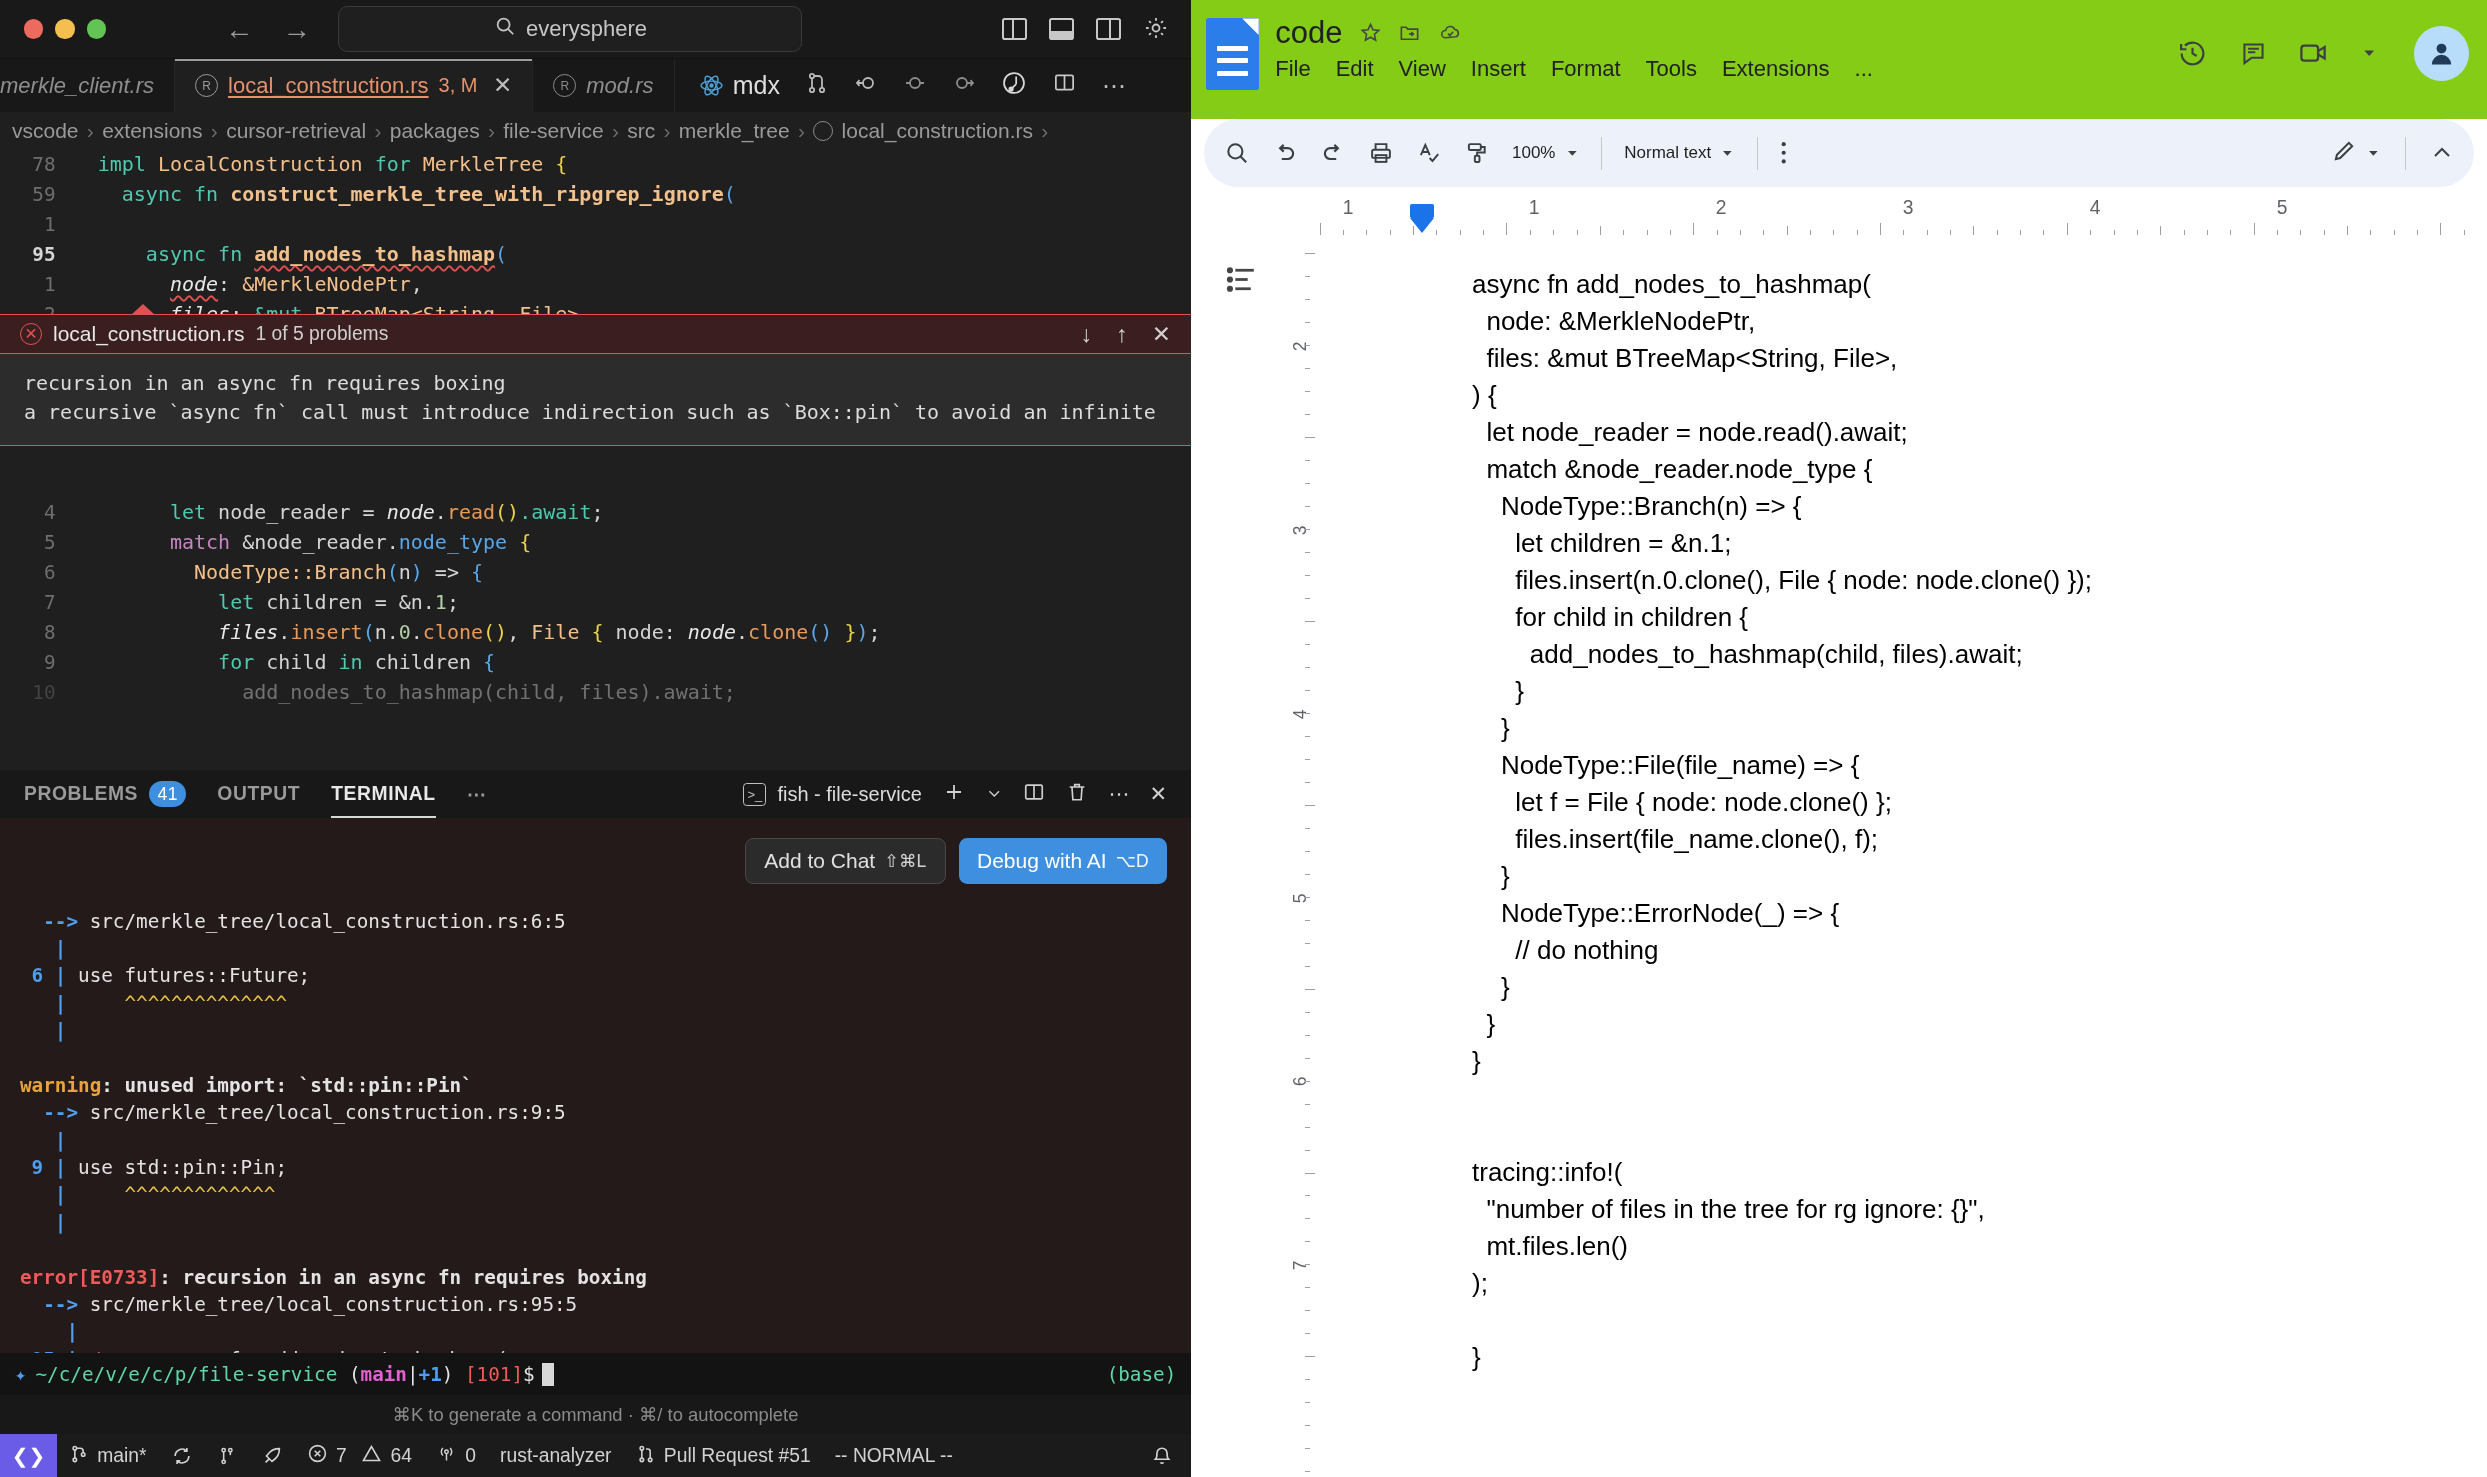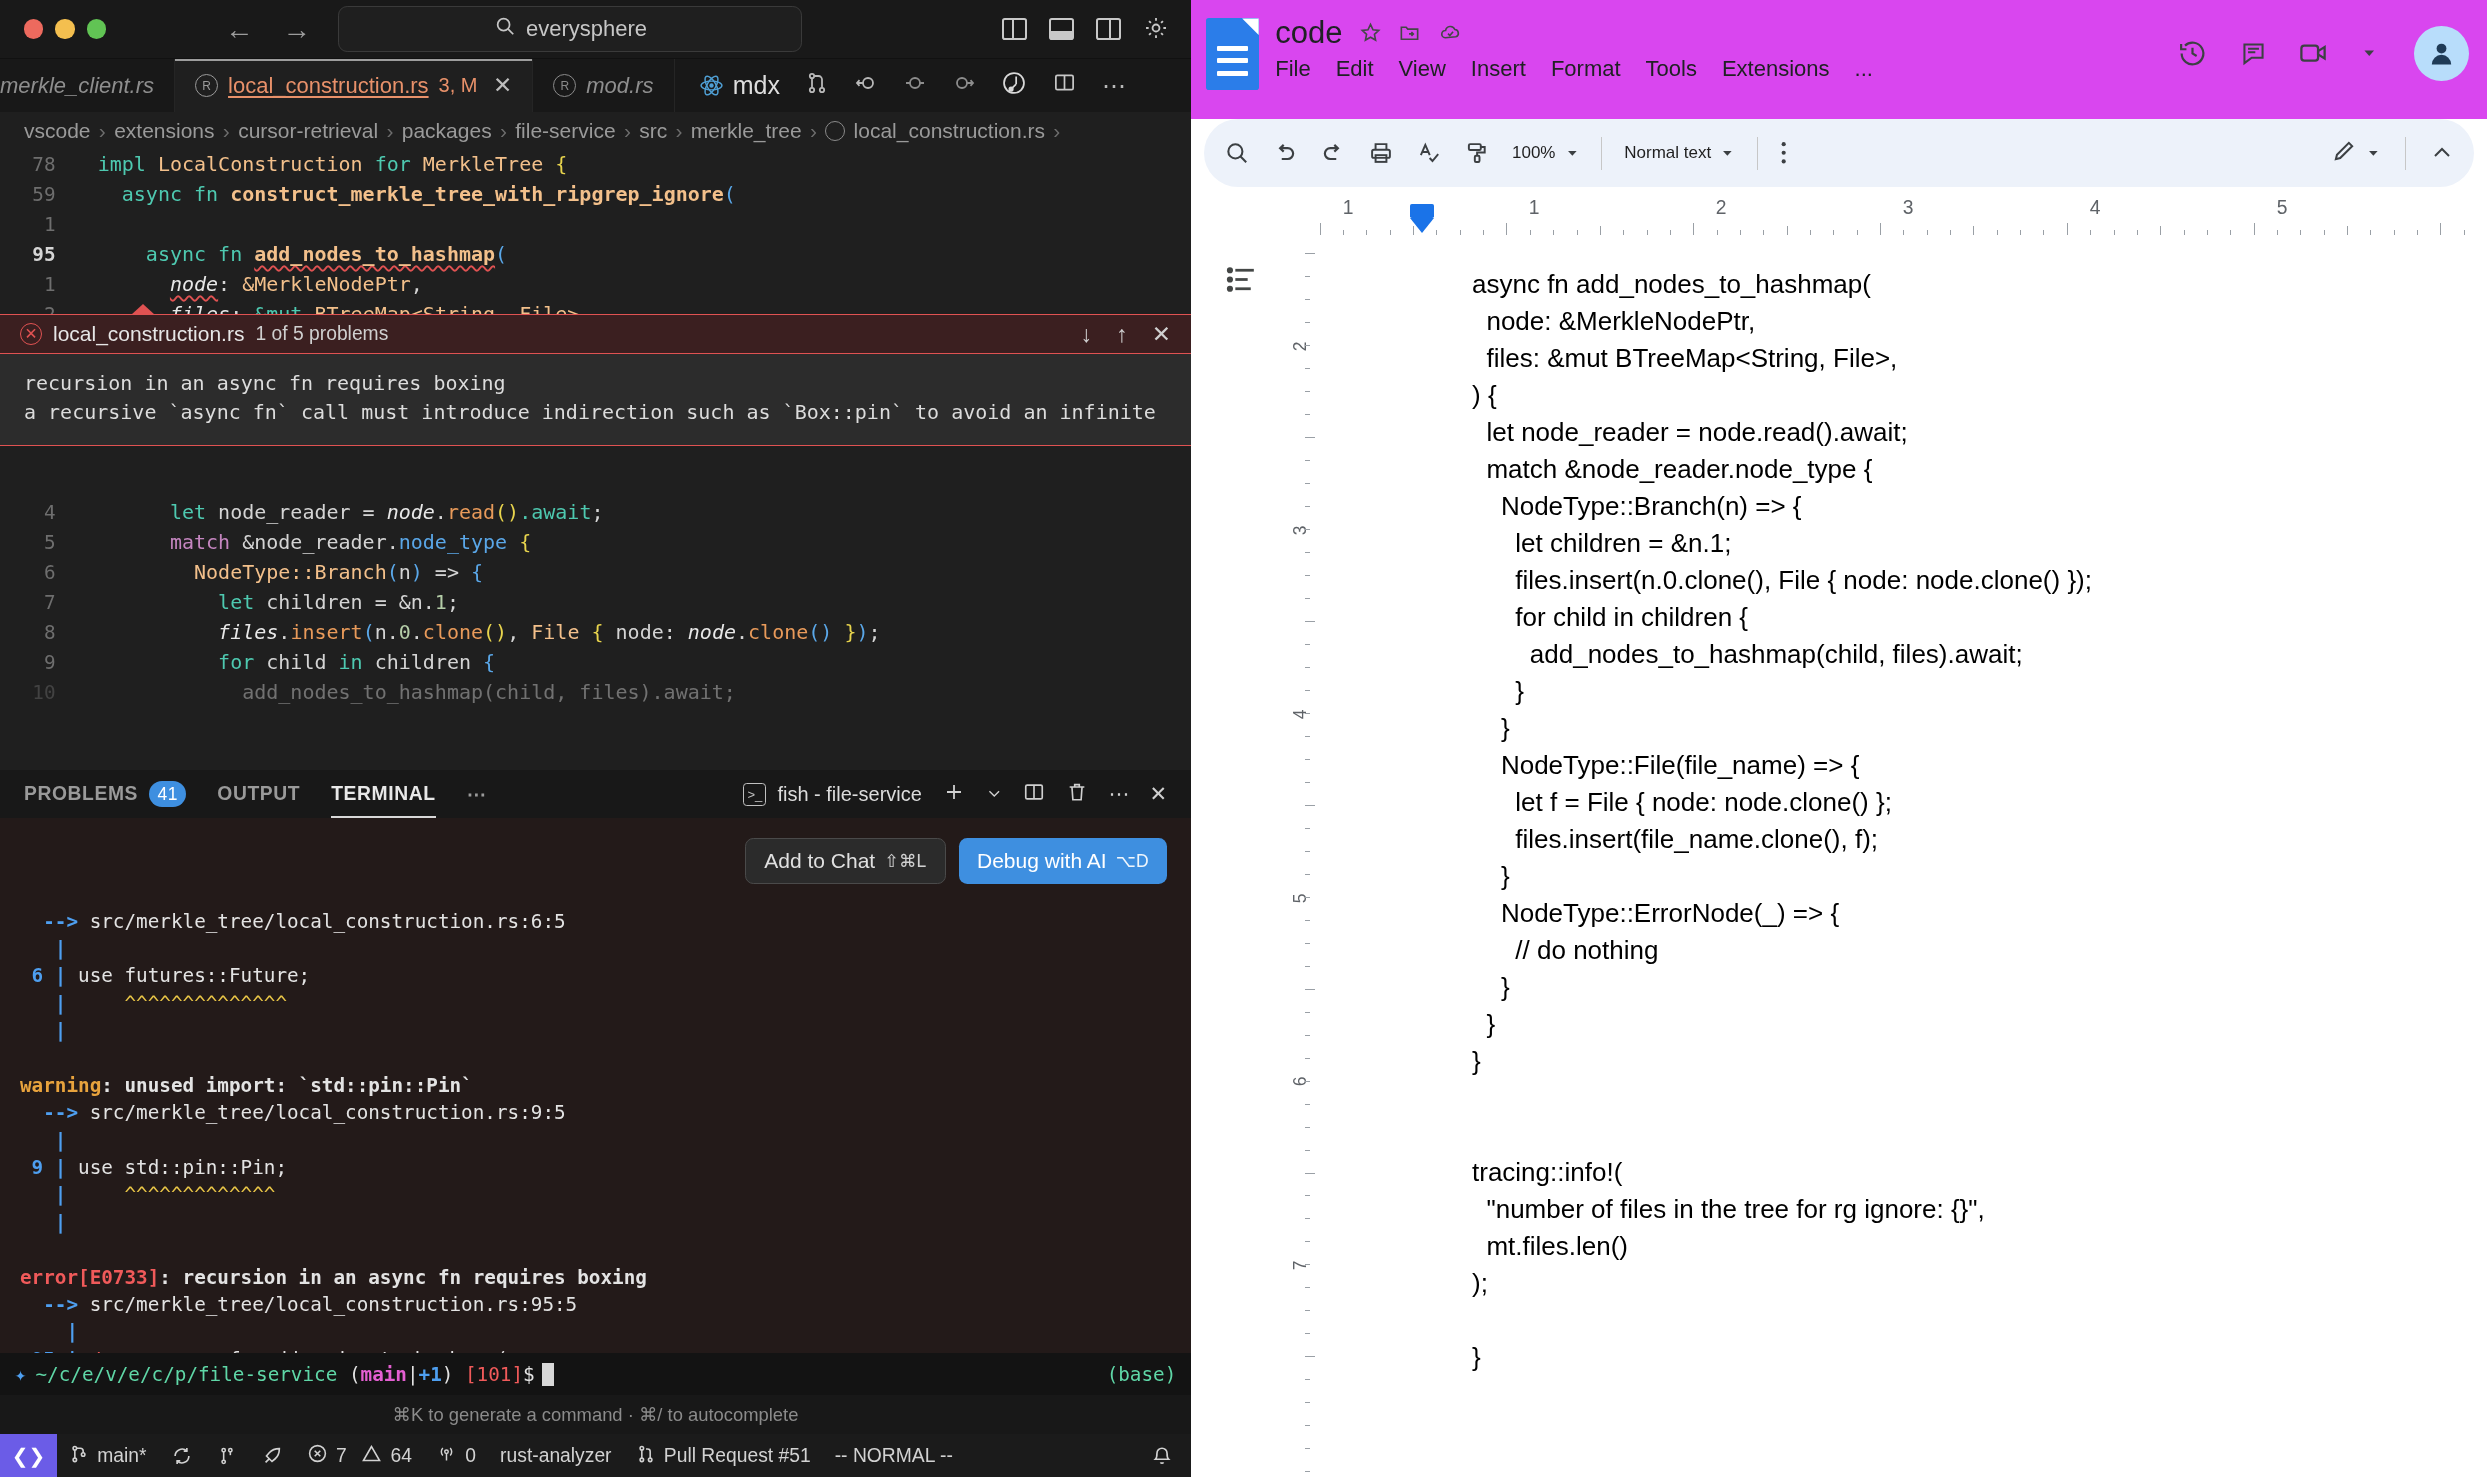--- a/index.html
+++ b/index.html
@@ -57,21 +57,21 @@
   .tab .fname { font-style: italic; }
   .tab.active .fname { font-style: normal; text-decoration: underline; text-decoration-color: #e8916a; text-underline-offset: 2.8px; }
   .tab .badge { color: #e8916a; font-size: 20px; }
   .tab .closex { color: #bdbdbd; font-size: 23px; margin-left: 5.5px; }
   .tabbar-actions { display: flex; align-items: center; gap: 25px; padding: 0 24px; color: #b8b8b8; font-size: 24px; }
   .tabbar-actions .mdx { color: #4f9fd4; display:flex; align-items:center; gap:9.2px; }
   .tabbar-actions .mdxlabel { color: #dedede; font-size: 25px; }
 
   
   .breadcrumb {
-    height: 37px; display: flex; align-items: center; padding-left: 24px; gap: 8.3px;
+    height: 37px; display: flex; align-items: center; padding-left: 12px; gap: 8.3px;
     font-size: 21px; color: #9a9a9a; background: #1f1f1f; flex: 0 0 37px; overflow: hidden; white-space: nowrap;
   }
   .breadcrumb .sep { color: #6d6d6d; }
   .breadcrumb .bcicon { width: 20px; height: 20px; border-radius: 50%; border: 1.8px solid #8a8a8a; display:inline-block; }
 
   
   .editor { background: #1f1f1f; position: relative; flex: 1 1 auto; overflow: hidden;
             font-family: "DejaVu Sans Mono", monospace; font-size: 20px; }
   .codeline { display: flex; height: 30px; align-items: center; white-space: pre; }
   .gutter { width: 72px; text-align: right; padding-right: 16.5px; color: #6e6e6e; font-size: 19.3px; flex: 0 0 72px; }
@@ -152,21 +152,21 @@
   .statusbar { height: 44px; background: #1b1b1b; display: flex; align-items: center; flex: 0 0 44px;
                font-size: 19.3px; color: #d2d2d2; }
   .remote { width: 57px; height: 44px; background: #6b5ce7; display: flex; align-items: center; justify-content: center;
             color: #fff; font-size: 20px; }
   .sitem { display: flex; align-items: center; gap: 8.3px; padding: 0 12px; white-space: nowrap; }
   .statusbar .right { margin-left: auto; padding-right: 18.4px; }
 
   
   .gdocs { width: 1296px; height: 1478px; background: #ffffff; display: flex; flex-direction: column;
            color: #202124; position: relative; }
-  .g-header { height: 119px; display: flex; align-items: flex-start; padding: 14.7px 18.4px 0 14.7px; background:#d946ef; }
+  .g-header { height: 119px; display: flex; align-items: flex-start; padding: 14.7px 18.4px 0 14.7px; background:#84cc16; }
   .g-logo { width: 53px; height: 72px; position: relative; flex: 0 0 53px; margin-top: 3.7px; }
   .g-logo .sheet { position:absolute; inset:0; background:#2b7de9; border-radius: 2.8px; }
   .g-logo .corner { position:absolute; right:0; top:0; width: 16.5px; height: 16.5px; background:#fff;
                     clip-path: polygon(0 0, 100% 100%, 100% 0); }
   .g-logo .ln { position:absolute; left: 11px; right: 11px; height: 4.6px; background:#fff; border-radius:0.9px; }
   .g-logo .ln1 { top: 27.6px; } .g-logo .ln2 { top: 40px; } .g-logo .ln3 { top: 53px; }
   .g-titlewrap { margin-left: 16.5px; display: flex; flex-direction: column; gap: 1.8px; }
   .g-titlerow { display: flex; align-items: center; gap: 16.5px; }
   .g-title { font-size: 31px; color: #202124; }
   .g-ticon { color: #444746; font-size: 23px; display:inline-flex; align-items:center; }

